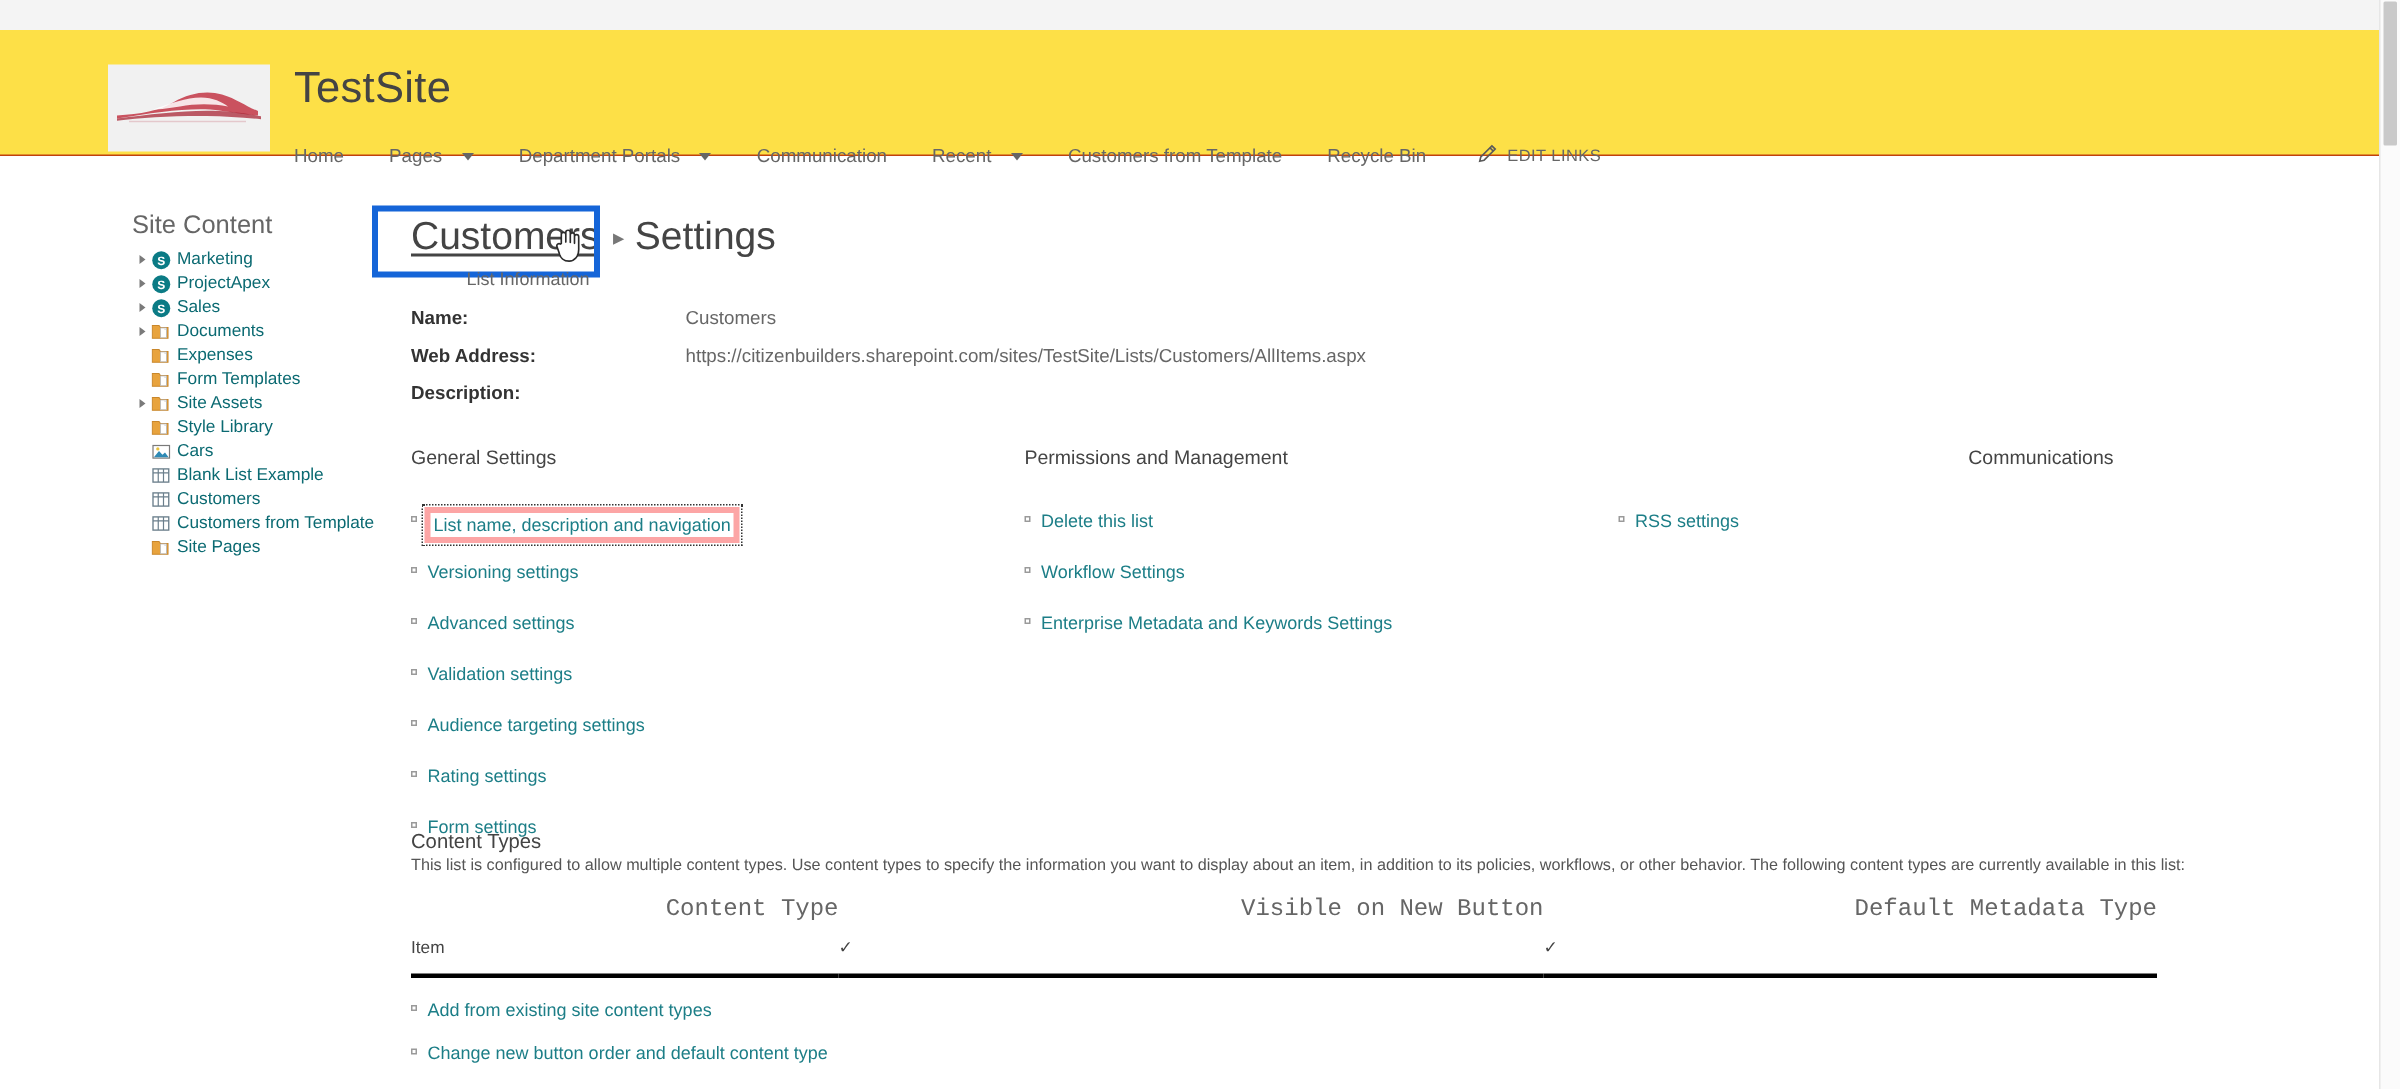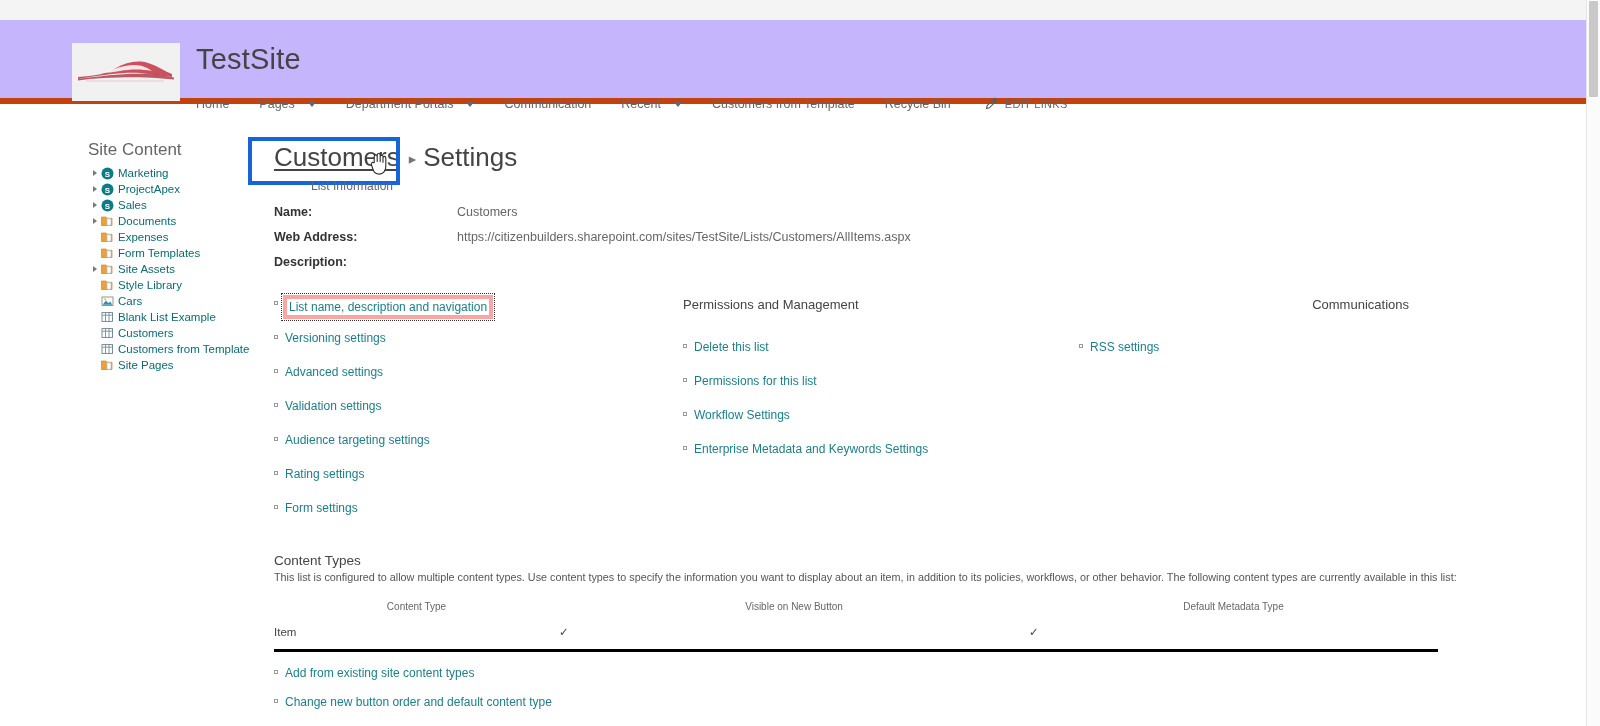--- a/index.html
+++ b/index.html
@@ -27,22 +27,22 @@
     left: 0; top: 0;
     width: 1586px; height: 20px;
     background: #f4f4f4;
   }
 
   
   .site-header {
     position: absolute;
     left: 0; top: 20px;
     width: 1586px; height: 84px;
-    background: #c4b5fd;
-    border-bottom: 6px solid #c2410c;
+    background: #fde047;
+    border-bottom: 1px solid #c2410c;
   }
 
   .site-logo {
     position: absolute;
     left: 72px; top: 23px;
     width: 108px; height: 58px;
     background: #f1f1f1;
     overflow: hidden;
   }
   .site-logo svg { display: block; }
@@ -300,26 +300,27 @@
     max-width: 1225px;
     margin-bottom: 14px;
   }
 
   .ct-table {
     width: 1164px;
     border-collapse: collapse;
     table-layout: fixed;
   }
   .ct-table th {
-    text-align: center;
+    text-align: right;
     font-weight: 400;
-    font-size: 10px;
+    font-size: 16px;
     color: #666666;
     padding: 0 0 10px 0;
     line-height: 15px;
+    font-family: Liberation Mono, monospace;
   }
   .ct-table td {
     font-size: 11.5px;
     color: #444444;
     padding: 0 0 9px 0;
     line-height: 16px;
     border-bottom: 3px solid #000000;
   }
   .ct-table tr.head th { border: none; }
   .col-w1 { width: 285px; }
@@ -602,20 +603,21 @@
       <tr>
         <td class="info-key">Description:</td>
         <td class="info-val"></td>
       </tr>
     </tbody>
       </table>
 
     <div class="settings-cols">
 
       <div class="settings-col col-general">
+        <div class="col-heading">General Settings</div>
 
         <div class="link-row">
           <span class="link-bullet">
               <span class="bullet-sq"></span>
             </span>
           <span class="link-text focused">List name, description and navigation</span>
         </div>
         <div class="link-row">
           <span class="link-bullet">
               <span class="bullet-sq"></span>
@@ -655,26 +657,20 @@
       </div>
 
       <div class="settings-col col-perms">
         <div class="col-heading">Permissions and Management</div>
 
         <div class="link-row">
           <span class="link-bullet">
               <span class="bullet-sq"></span>
             </span>
           <span class="link-text">Delete this list</span>
-        </div>
-        <div class="link-row">
-          <span class="link-bullet">
-              <span class="bullet-sq"></span>
-            </span>
-          <span class="link-text">Permissions for this list</span>
         </div>
         <div class="link-row">
           <span class="link-bullet">
               <span class="bullet-sq"></span>
             </span>
           <span class="link-text">Workflow Settings</span>
         </div>
         <div class="link-row">
           <span class="link-bullet">
               <span class="bullet-sq"></span>

